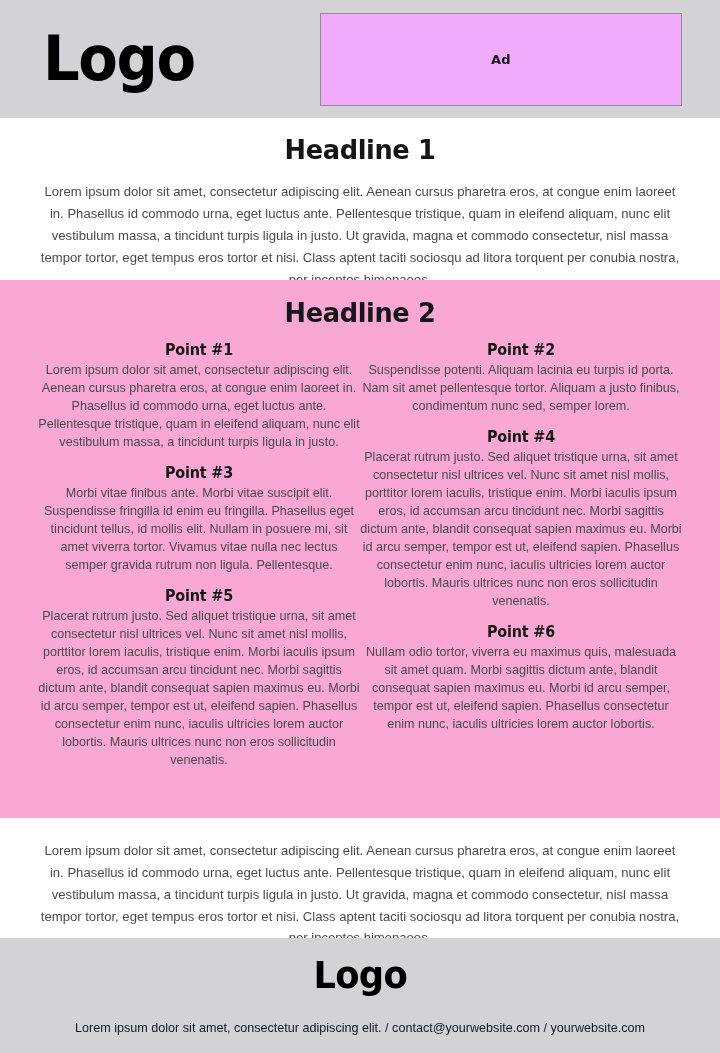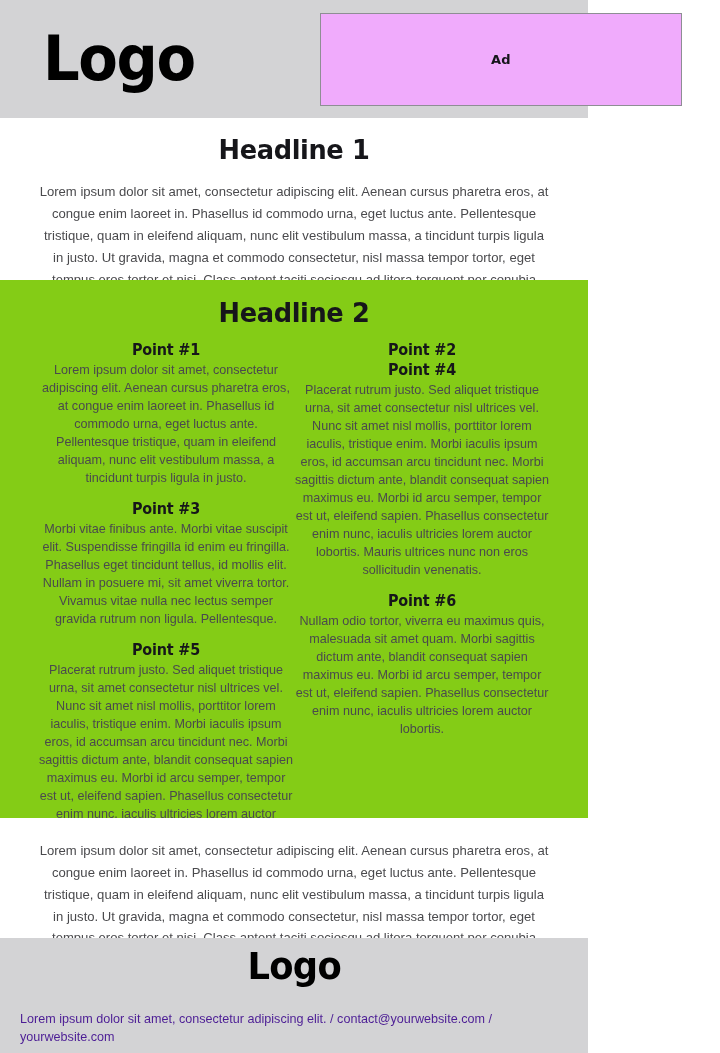--- a/index.html
+++ b/index.html
@@ -10,21 +10,21 @@
   }
 
   body {
     font-family: "Liberation Sans", sans-serif;
     background: #ffffff;
     color: #3c3c3c;
     overflow: hidden;
   }
 
   .page {
-    width: 588px;
+    width: 720px;
     height: 1053px;
     display: flex;
     flex-direction: column;
   }
 
   
   .header {
     background: #d3d3d5;
     height: 118px;
     flex: 0 0 118px;
@@ -67,21 +67,21 @@
     letter-spacing: 0.2px;
   }
 
   
   .section {
     width: 100%;
     padding: 0 38px;
   }
 
   .section-white { background: #ffffff; }
-  .section-gray  { background: #84cc16; }
+  .section-gray  { background: #f9a8d4; }
 
   .headline {
     font-family: "DejaVu Sans", sans-serif;
     font-weight: 700;
     font-size: 27px;
     letter-spacing: -0.4px;
     color: #16161a;
     text-align: center;
     line-height: 1.2;
     transform: scaleX(0.95);
@@ -169,21 +169,21 @@
     letter-spacing: -0.8px;
     color: #000000;
     line-height: 1;
     transform: scaleX(0.93);
     margin-top: 2px;
     margin-bottom: 26px;
   }
 
   .footer-contact {
     font-size: 12.6px;
-    color: #4c1d95;
+    color: #0f172a;
     text-align: left;
     line-height: 1.4;
   }
 </style>
 </head>
 <body>
 
 <div class="page">
 
   <div class="header">
@@ -210,20 +210,21 @@
 
         <h2 class="point-title">Point #3</h2>
         <p class="point-body">Morbi vitae finibus ante. Morbi vitae suscipit elit. Suspendisse fringilla id enim eu fringilla. Phasellus eget tincidunt tellus, id mollis elit. Nullam in posuere mi, sit amet viverra tortor. Vivamus vitae nulla nec lectus semper gravida rutrum non ligula. Pellentesque.</p>
 
         <h2 class="point-title">Point #5</h2>
         <p class="point-body">Placerat rutrum justo. Sed aliquet tristique urna, sit amet consectetur nisl ultrices vel. Nunc sit amet nisl mollis, porttitor lorem iaculis, tristique enim. Morbi iaculis ipsum eros, id accumsan arcu tincidunt nec. Morbi sagittis dictum ante, blandit consequat sapien maximus eu. Morbi id arcu semper, tempor est ut, eleifend sapien. Phasellus consectetur enim nunc, iaculis ultricies lorem auctor lobortis. Mauris ultrices nunc non eros sollicitudin venenatis.</p>
       </div>
 
       <div class="points-col">
         <h2 class="point-title">Point #2</h2>
+        <p class="point-body">Suspendisse potenti. Aliquam lacinia eu turpis id porta. Nam sit amet pellentesque tortor. Aliquam a justo finibus, condimentum nunc sed, semper lorem.</p>
 
         <h2 class="point-title">Point #4</h2>
         <p class="point-body">Placerat rutrum justo. Sed aliquet tristique urna, sit amet consectetur nisl ultrices vel. Nunc sit amet nisl mollis, porttitor lorem iaculis, tristique enim. Morbi iaculis ipsum eros, id accumsan arcu tincidunt nec. Morbi sagittis dictum ante, blandit consequat sapien maximus eu. Morbi id arcu semper, tempor est ut, eleifend sapien. Phasellus consectetur enim nunc, iaculis ultricies lorem auctor lobortis. Mauris ultrices nunc non eros sollicitudin venenatis.</p>
 
         <h2 class="point-title">Point #6</h2>
         <p class="point-body">Nullam odio tortor, viverra eu maximus quis, malesuada sit amet quam. Morbi sagittis dictum ante, blandit consequat sapien maximus eu. Morbi id arcu semper, tempor est ut, eleifend sapien. Phasellus consectetur enim nunc, iaculis ultricies lorem auctor lobortis.</p>
       </div>
 
     </div>
   </div>

